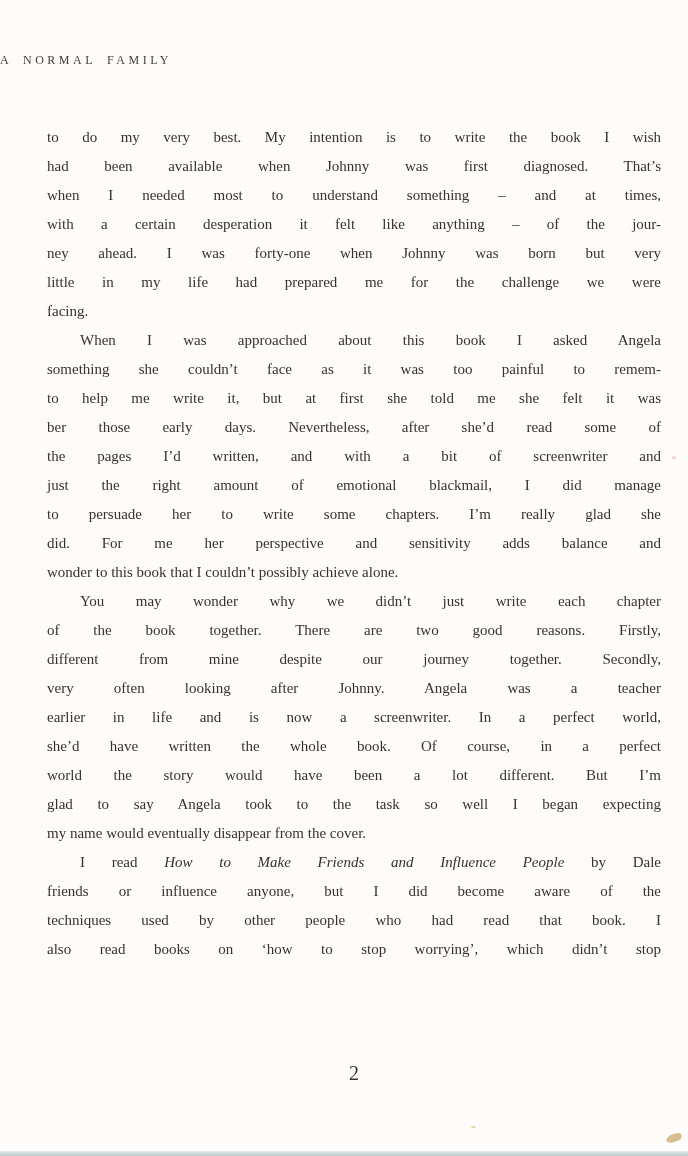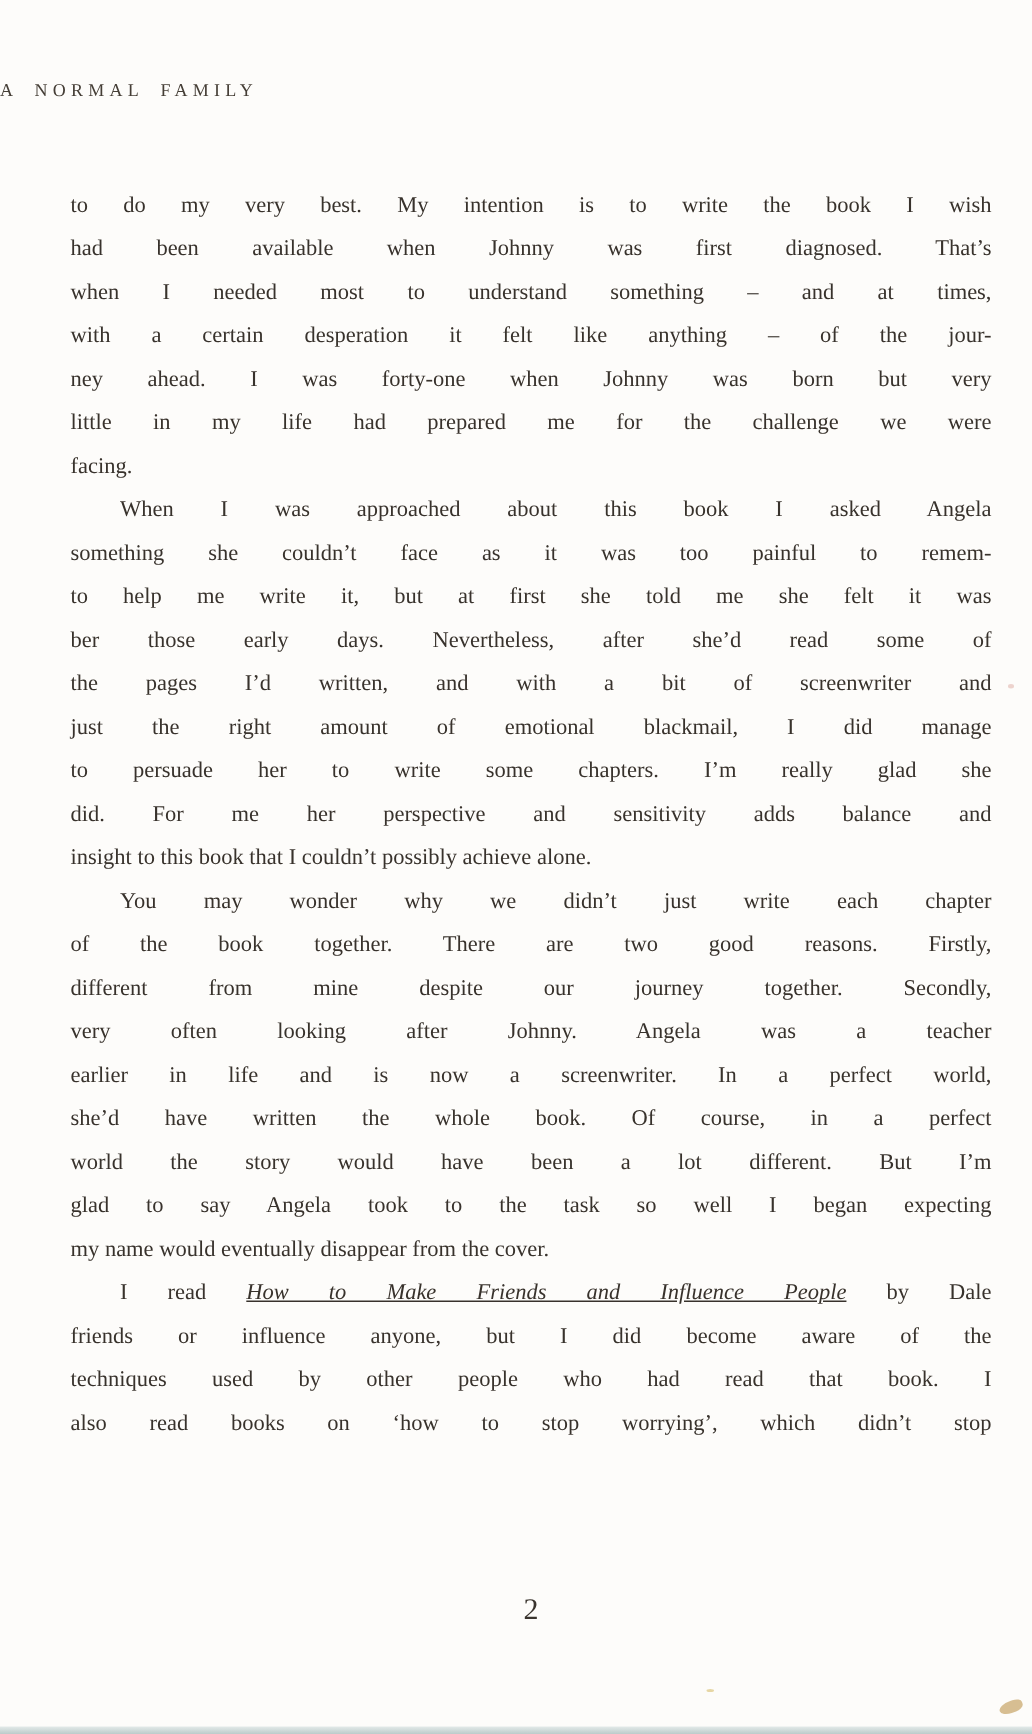--- a/index.html
+++ b/index.html
@@ -34,21 +34,21 @@
   }
   .line {
     height: 29px;
     text-align: justify;
     text-align-last: justify;
     white-space: nowrap; 
   }
   .line { white-space: normal; }
   .line.last { text-align-last: left; }
   .line.indent { padding-left: 33px; }
-  .line em { font-style: italic; text-decoration: underline; }
+  .line em { font-style: italic; }
   .page-number {
     position: absolute;
     top: 1062px;
     left: 47px;
     width: 614px;
     text-align: center;
     font-size: 20px;
     color: #3a342e;
   }
   .scan-edge-bottom {
@@ -105,21 +105,21 @@
       <div class="line"><span>little in my life had prepared me for the challenge we were</span></div>
       <div class="line last"><span>facing.</span></div>
       <div class="line indent"><span>When I was approached about this book I asked Angela</span></div>
       <div class="line"><span>something she couldn’t face as it was too painful to remem-</span></div>
       <div class="line"><span>to help me write it, but at first she told me she felt it was</span></div>
       <div class="line"><span>ber those early days. Nevertheless, after she’d read some of</span></div>
       <div class="line"><span>the pages I’d written, and with a bit of screenwriter and</span></div>
       <div class="line"><span>just the right amount of emotional blackmail, I did manage</span></div>
       <div class="line"><span>to persuade her to write some chapters. I’m really glad she</span></div>
       <div class="line"><span>did. For me her perspective and sensitivity adds balance and</span></div>
-      <div class="line last"><span>insight to this book that I couldn’t possibly achieve alone.</span></div>
+      <div class="line last"><span>wonder to this book that I couldn’t possibly achieve alone.</span></div>
       <div class="line indent"><span>You may wonder why we didn’t just write each chapter</span></div>
       <div class="line"><span>of the book together. There are two good reasons. Firstly,</span></div>
       <div class="line"><span>different from mine despite our journey together. Secondly,</span></div>
       <div class="line"><span>very often looking after Johnny. Angela was a teacher</span></div>
       <div class="line"><span>earlier in life and is now a screenwriter. In a perfect world,</span></div>
       <div class="line"><span>she’d have written the whole book. Of course, in a perfect</span></div>
       <div class="line"><span>world the story would have been a lot different. But I’m</span></div>
       <div class="line"><span>glad to say Angela took to the task so well I began expecting</span></div>
       <div class="line last"><span>my name would eventually disappear from the cover.</span></div>
       <div class="line indent"><span>I read </span><em>How to Make Friends and Influence People</em><span> by Dale</span></div>

